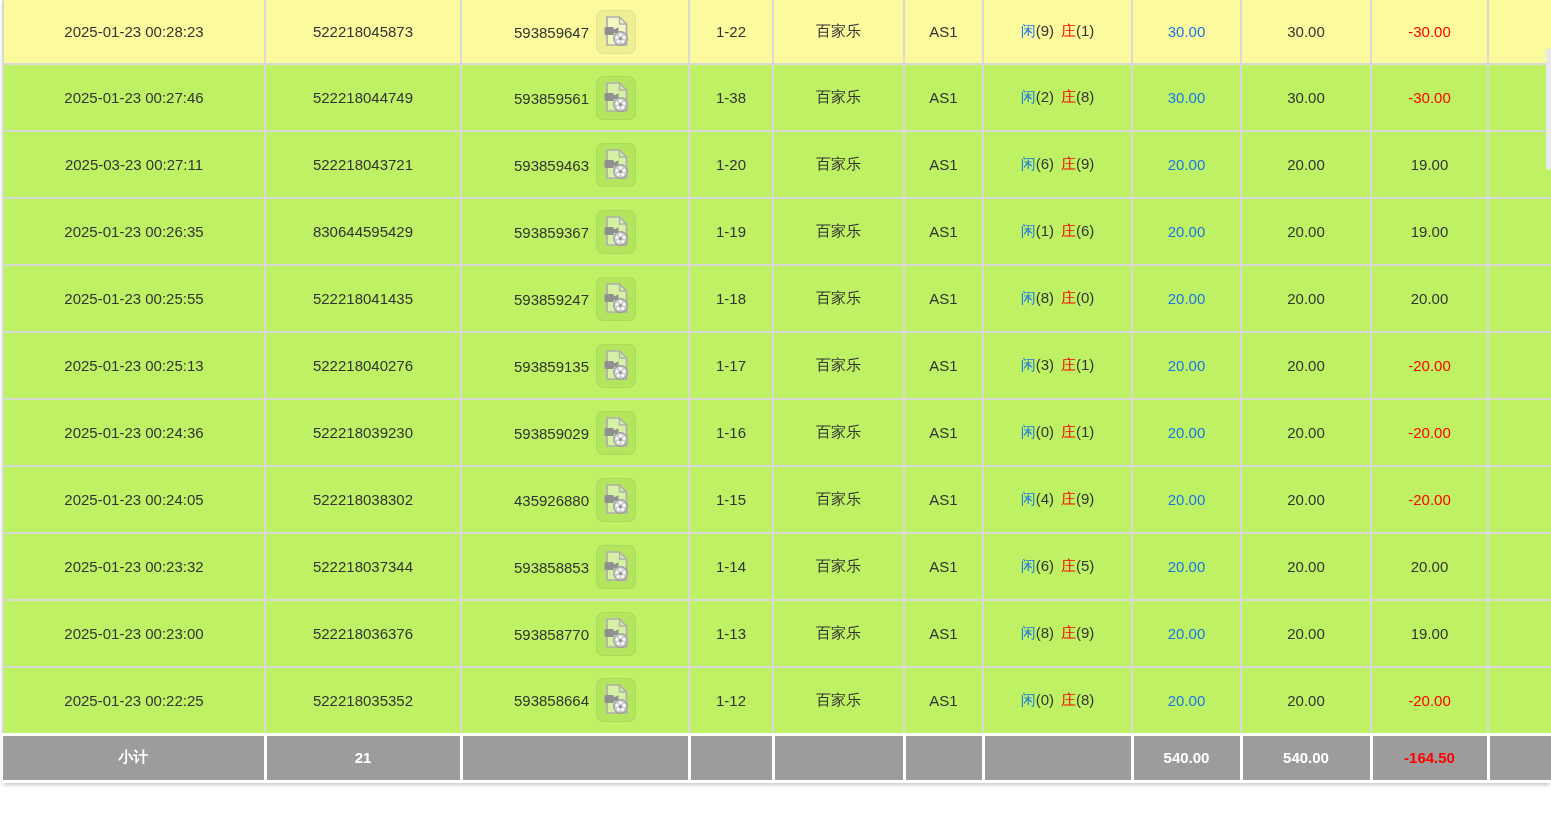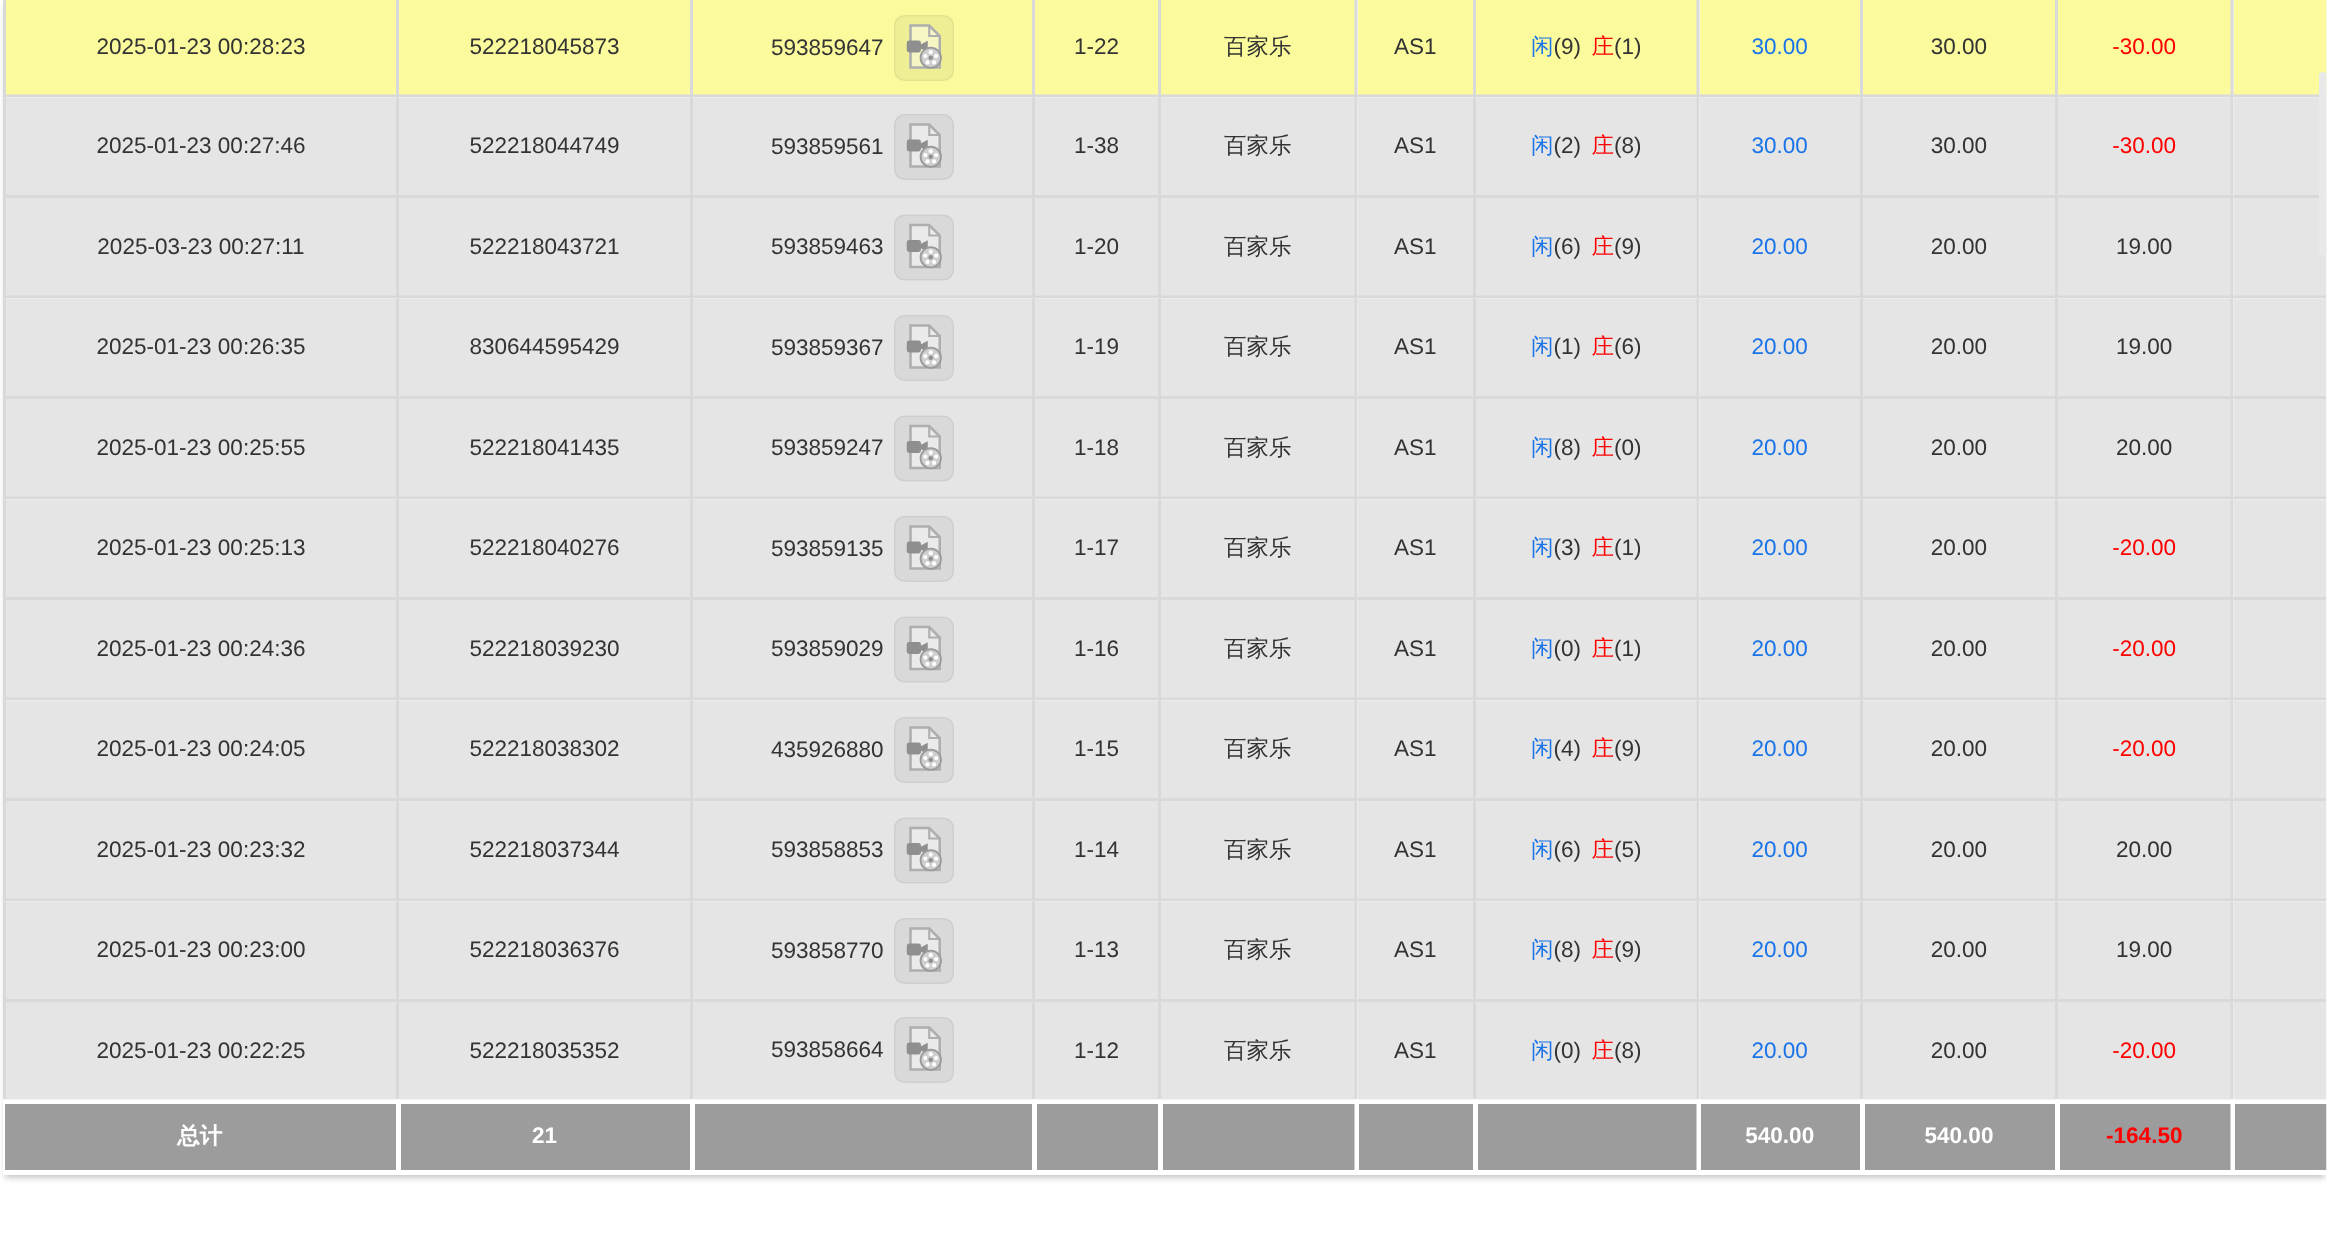--- a/index.html
+++ b/index.html
@@ -9,21 +9,21 @@
   }
   table.records {
     border-collapse:collapse; table-layout:fixed;
     width:1549px; margin-left:2px; color:#333;
     box-shadow:0 3px 4px -1px rgba(0,0,0,0.22);
   }
   td {
     border:2px solid #d9d9d9; text-align:center; vertical-align:middle;
     font-size:15px; overflow:hidden; white-space:nowrap;
   }
-  tbody tr { height:67px; background:#e5e5e5; }
+  tbody tr { height:67px; background:#bef264; }
   tbody tr:first-child { height:64px; }
   tbody tr:first-child td { border-top:0; }
   td:last-child { border-right:0; }
   tbody tr.hl td { background:#fbfb9e; }
   .blue { color:#1b75e8; }
   .win { color:#333;text-align:center; }
   .win.neg { color:#ff0000; }
   .res-p { color:#1b75e8; }
   .res-b { color:#ff0000; }
   .res-v { color:#333; }
@@ -415,30 +415,30 @@
     </td>
     <td>
       <span class="blue">20.00</span>
     </td>
     <td>20.00</td>
     <td class="win neg">-20.00</td>
     <td></td>
   </tr>
 </tbody>
   <tfoot id="tfoot">
-
-  <tr>
-    <td>总计</td>
+  <tr>
+    <td>小计</td>
     <td>21</td>
     <td></td>
     <td></td>
     <td></td>
     <td></td>
     <td></td>
     <td>540.00</td>
     <td>540.00</td>
     <td class="fwin fneg">-164.50</td>
     <td></td>
   </tr>
+
 </tfoot>
 </table>
 
 <div class="sb-thumb"></div>
 
 </body></html>

